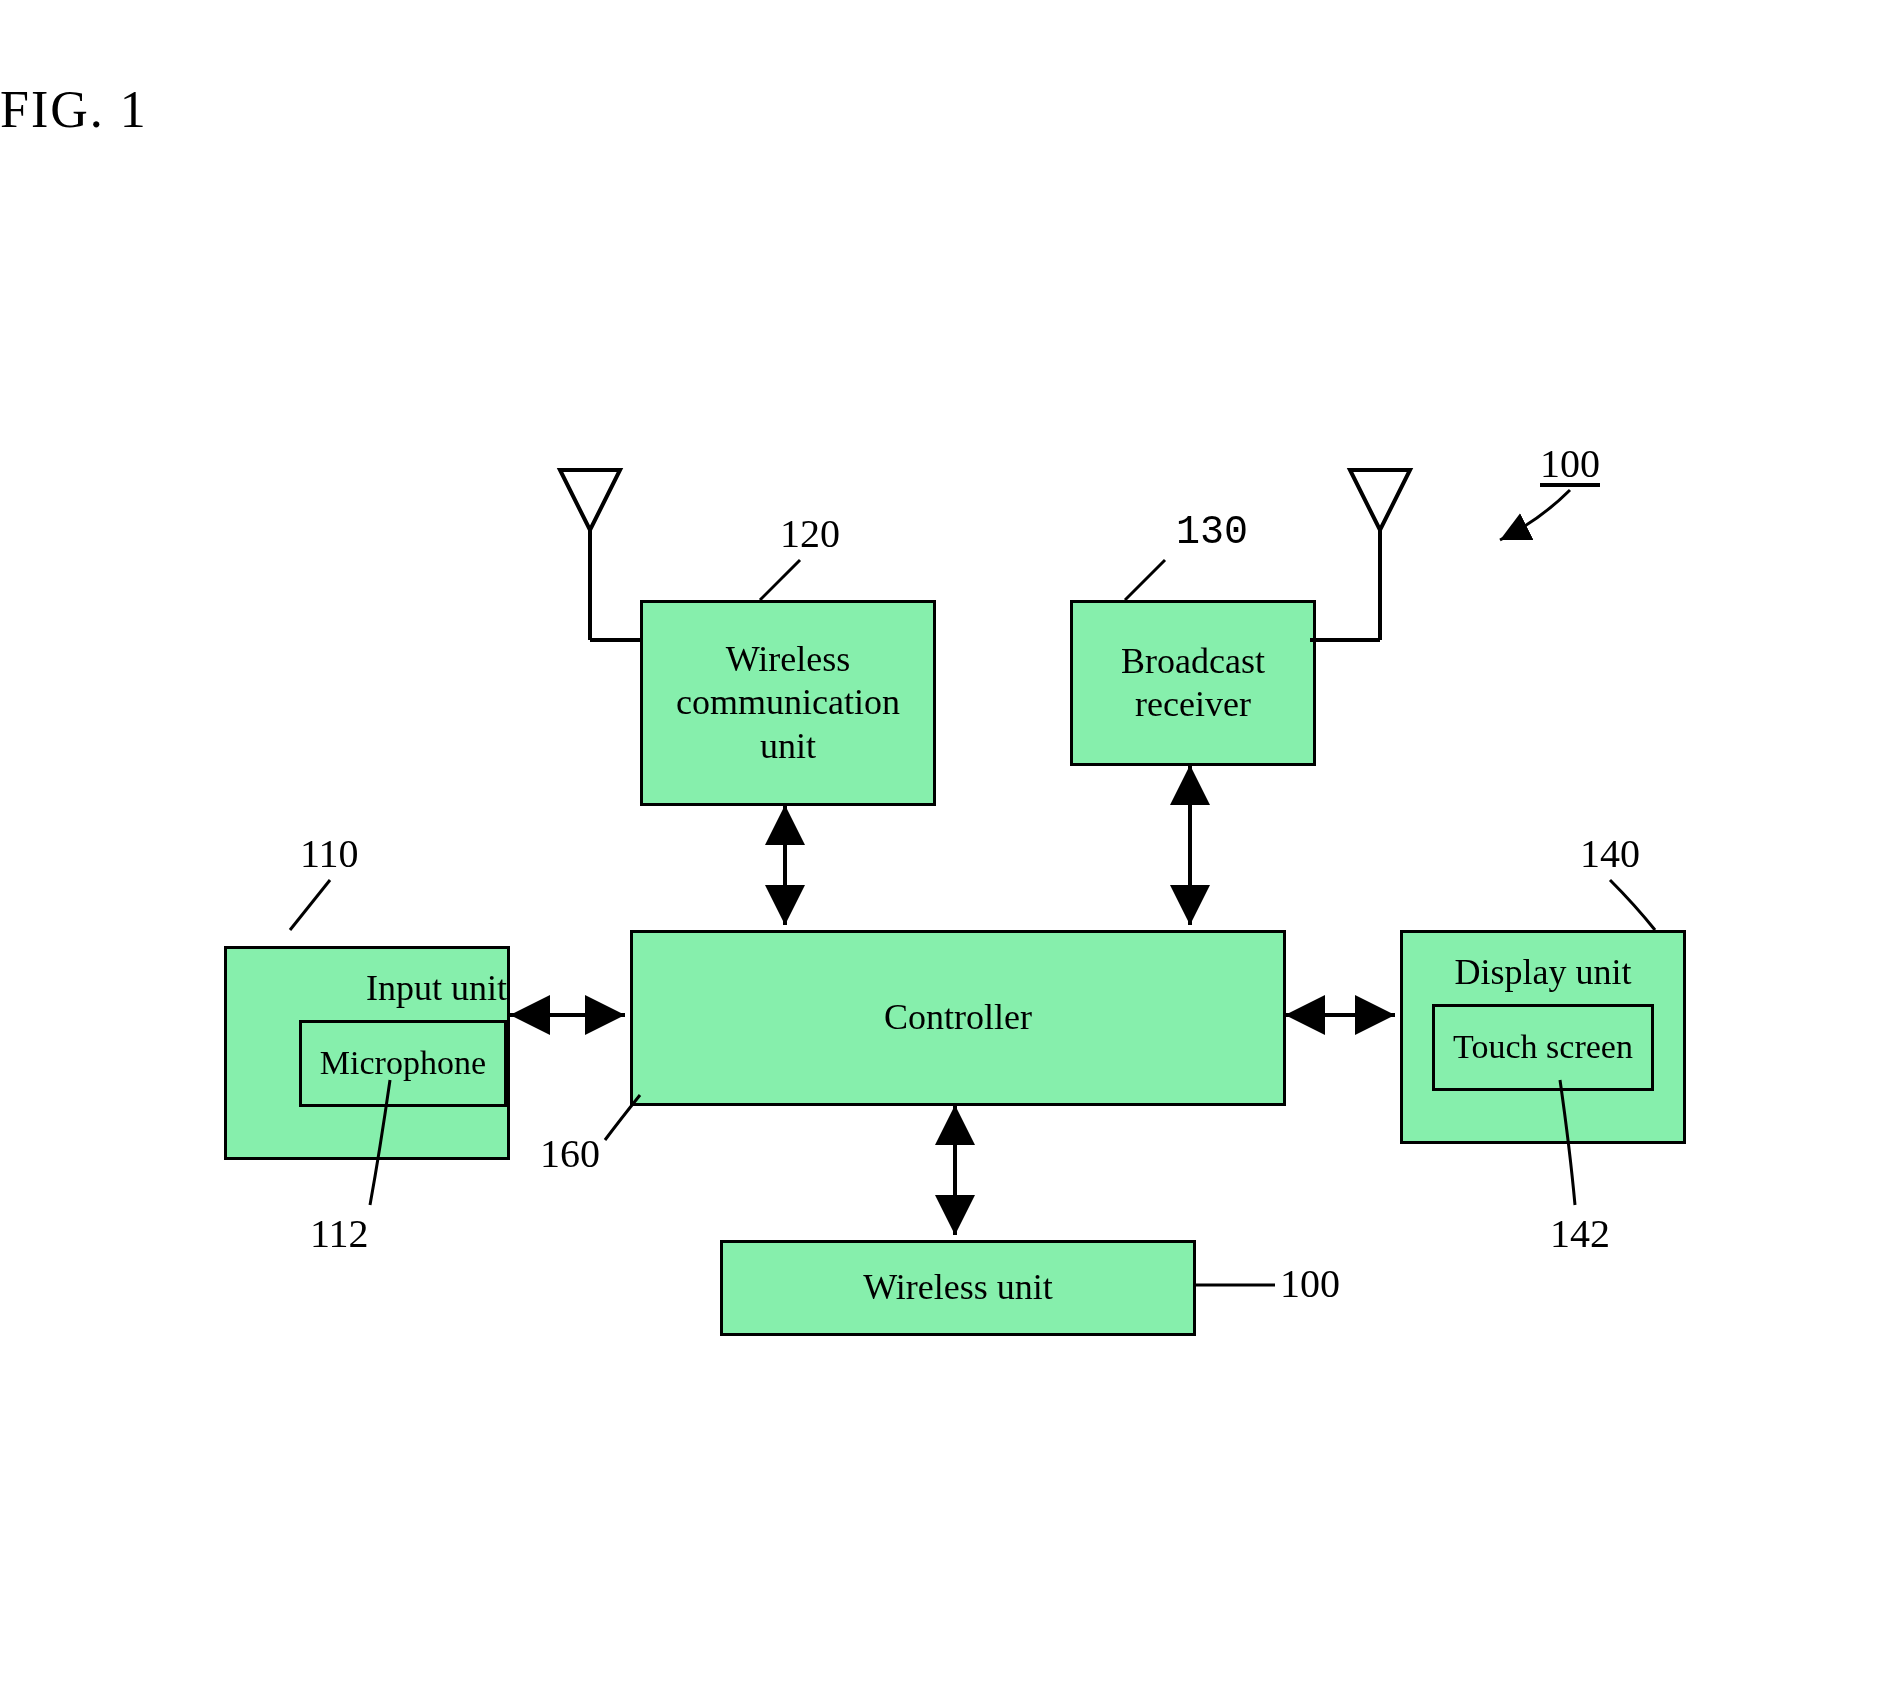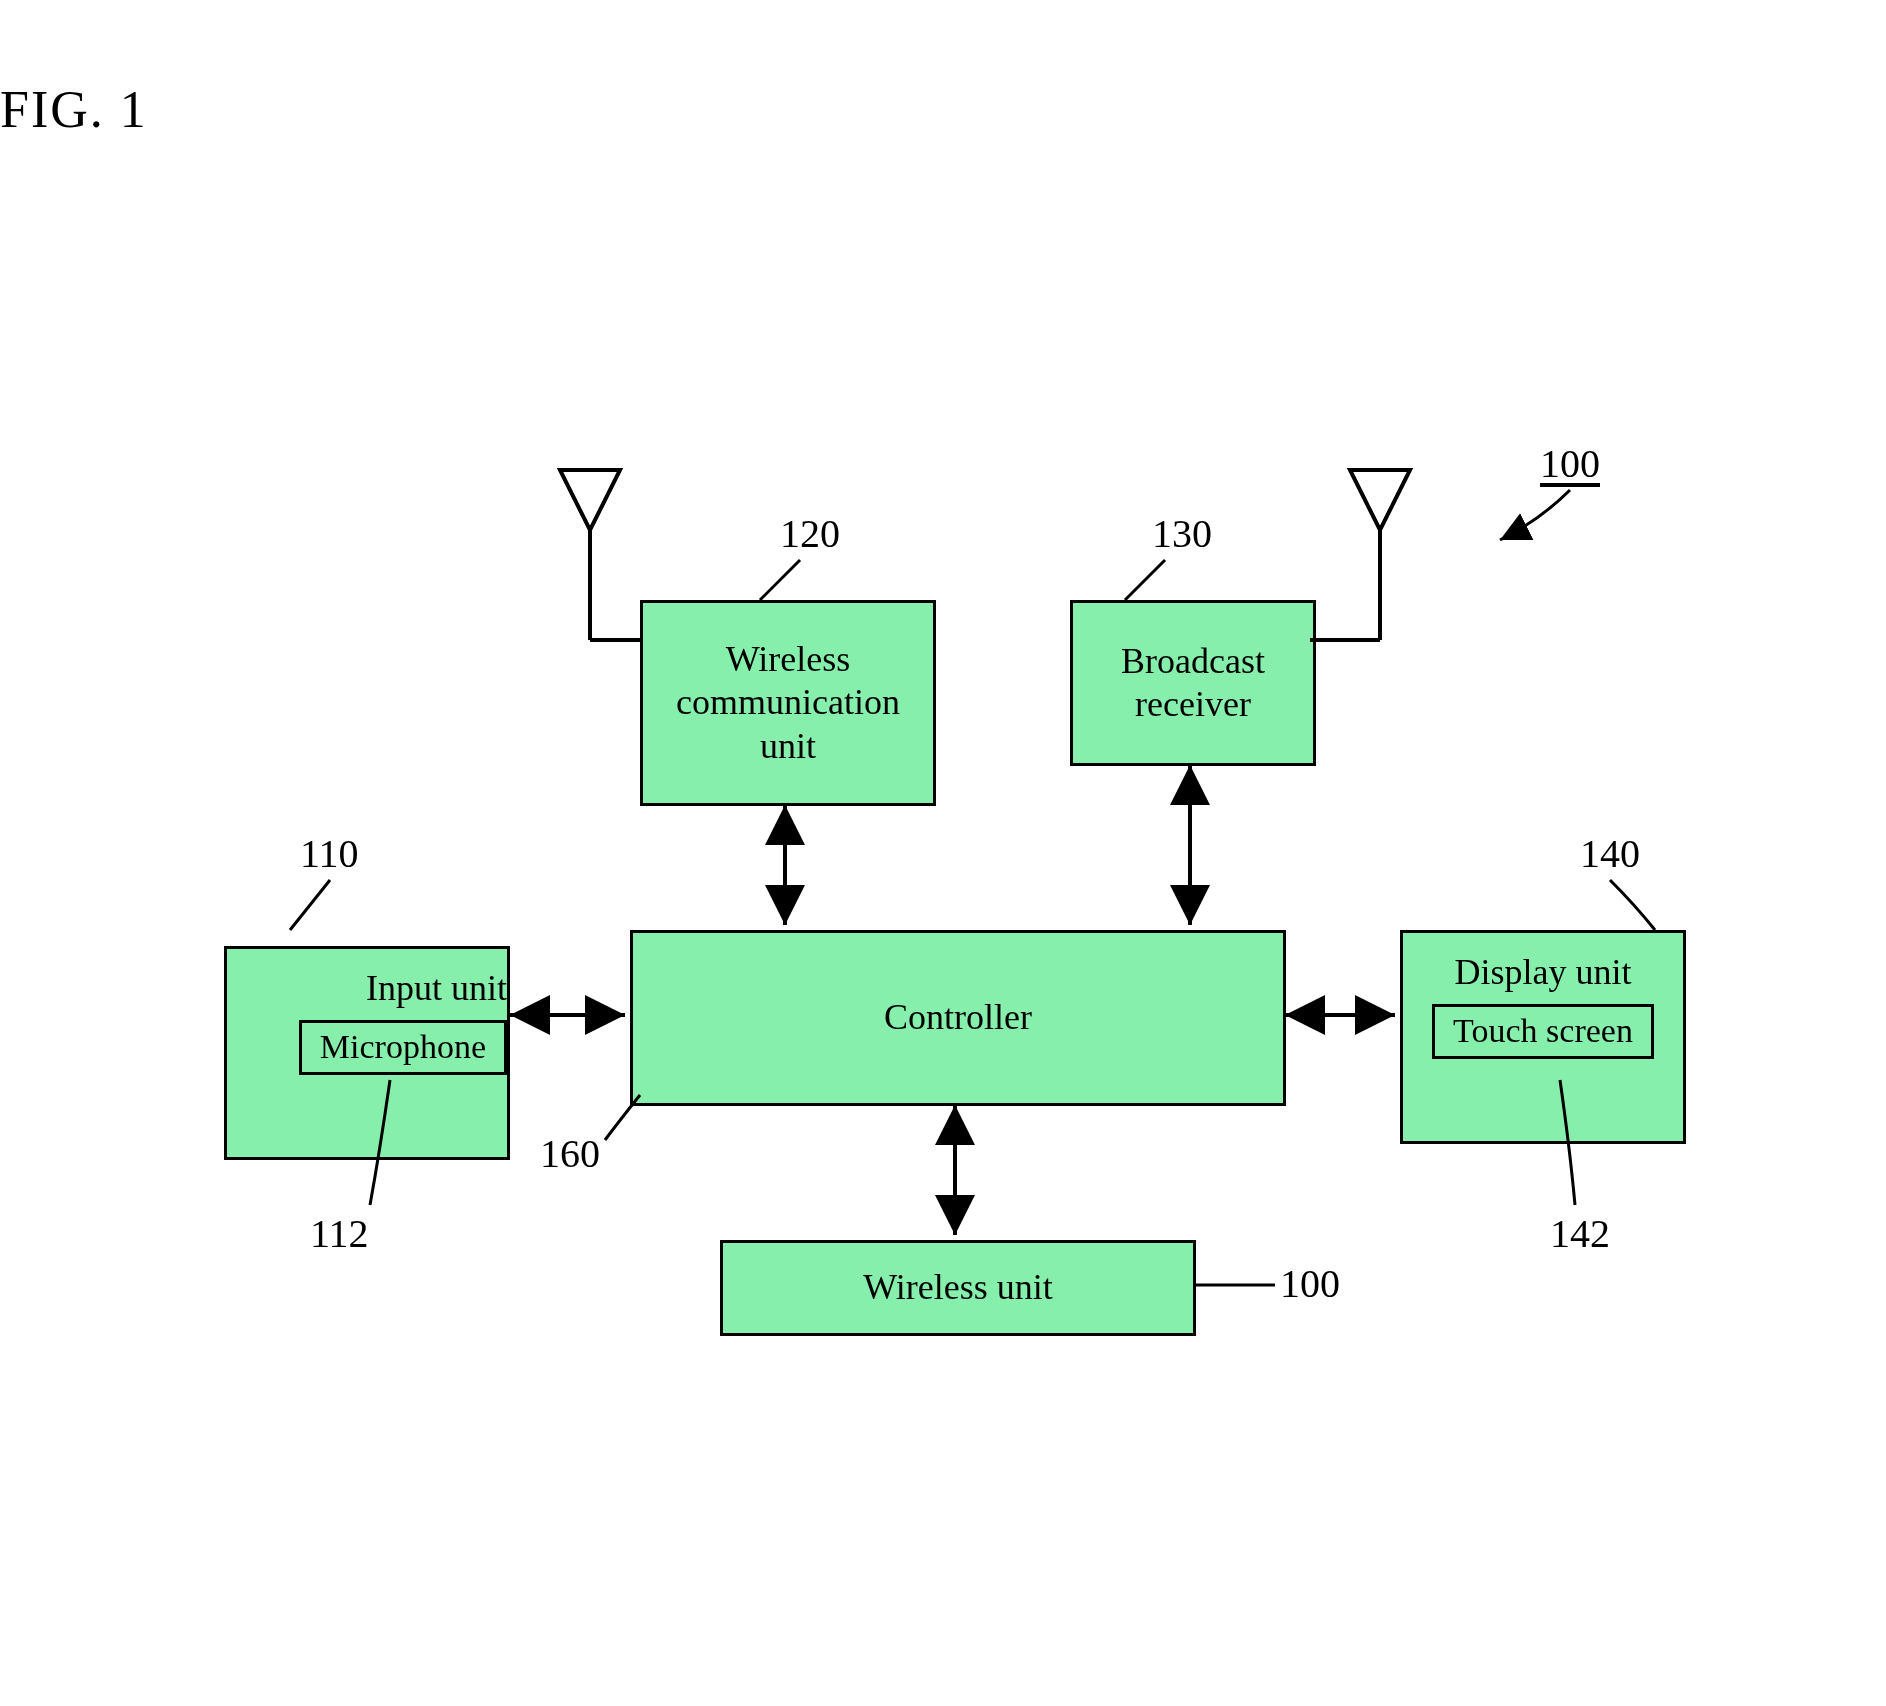--- a/index.html
+++ b/index.html
@@ -28,21 +28,21 @@
     display: flex;
     flex-direction: column;
     align-items: center;
     justify-content: center;
     font-size: 36px;
     line-height: 1.2;
     text-align: center;
   }
   .inner-box {
     border: 3px solid #000;
-    padding: 4px 18px;
+    padding: 20px 18px;
     margin-top: 10px;
     font-size: 34px;
   }
   .ref-label {
     position: absolute;
     font-size: 40px;
   }
   .ref-label-underline {
     text-decoration: underline;
     text-underline-offset: 6px;
@@ -87,21 +87,21 @@
 </div>
 
 <div class="box" style="left:720px; top:1240px; width:470px; height:90px;">
   <div>Wireless unit</div>
 </div>
 
 <div class="ref-label ref-label-underline" style="left:1540px; top:440px;">100</div>
 <div class="ref-label" style="left:300px; top:830px;">110</div>
 <div class="ref-label" style="left:310px; top:1210px;">112</div>
 <div class="ref-label" style="left:780px; top:510px;">120</div>
-<div class="ref-label" style="left:1152px; top:510px;">130</div>
+<div class="ref-label" style="left:1176px; top:510px;font-family:Liberation Mono, monospace;">130</div>
 <div class="ref-label" style="left:1580px; top:830px;">140</div>
 <div class="ref-label" style="left:1550px; top:1210px;">142</div>
 <div class="ref-label" style="left:1280px; top:1260px;">100</div>
 <div class="ref-label" style="left:540px; top:1130px;">160</div>
 
 <svg class="overlay" viewBox="0 0 1886 1706">
   <defs>
     <marker id="arrow" markerWidth="12" markerHeight="12" refX="10" refY="5" orient="auto">
       <path d="M0,0 L10,5 L0,10 z" fill="#000"></path>
     </marker>

